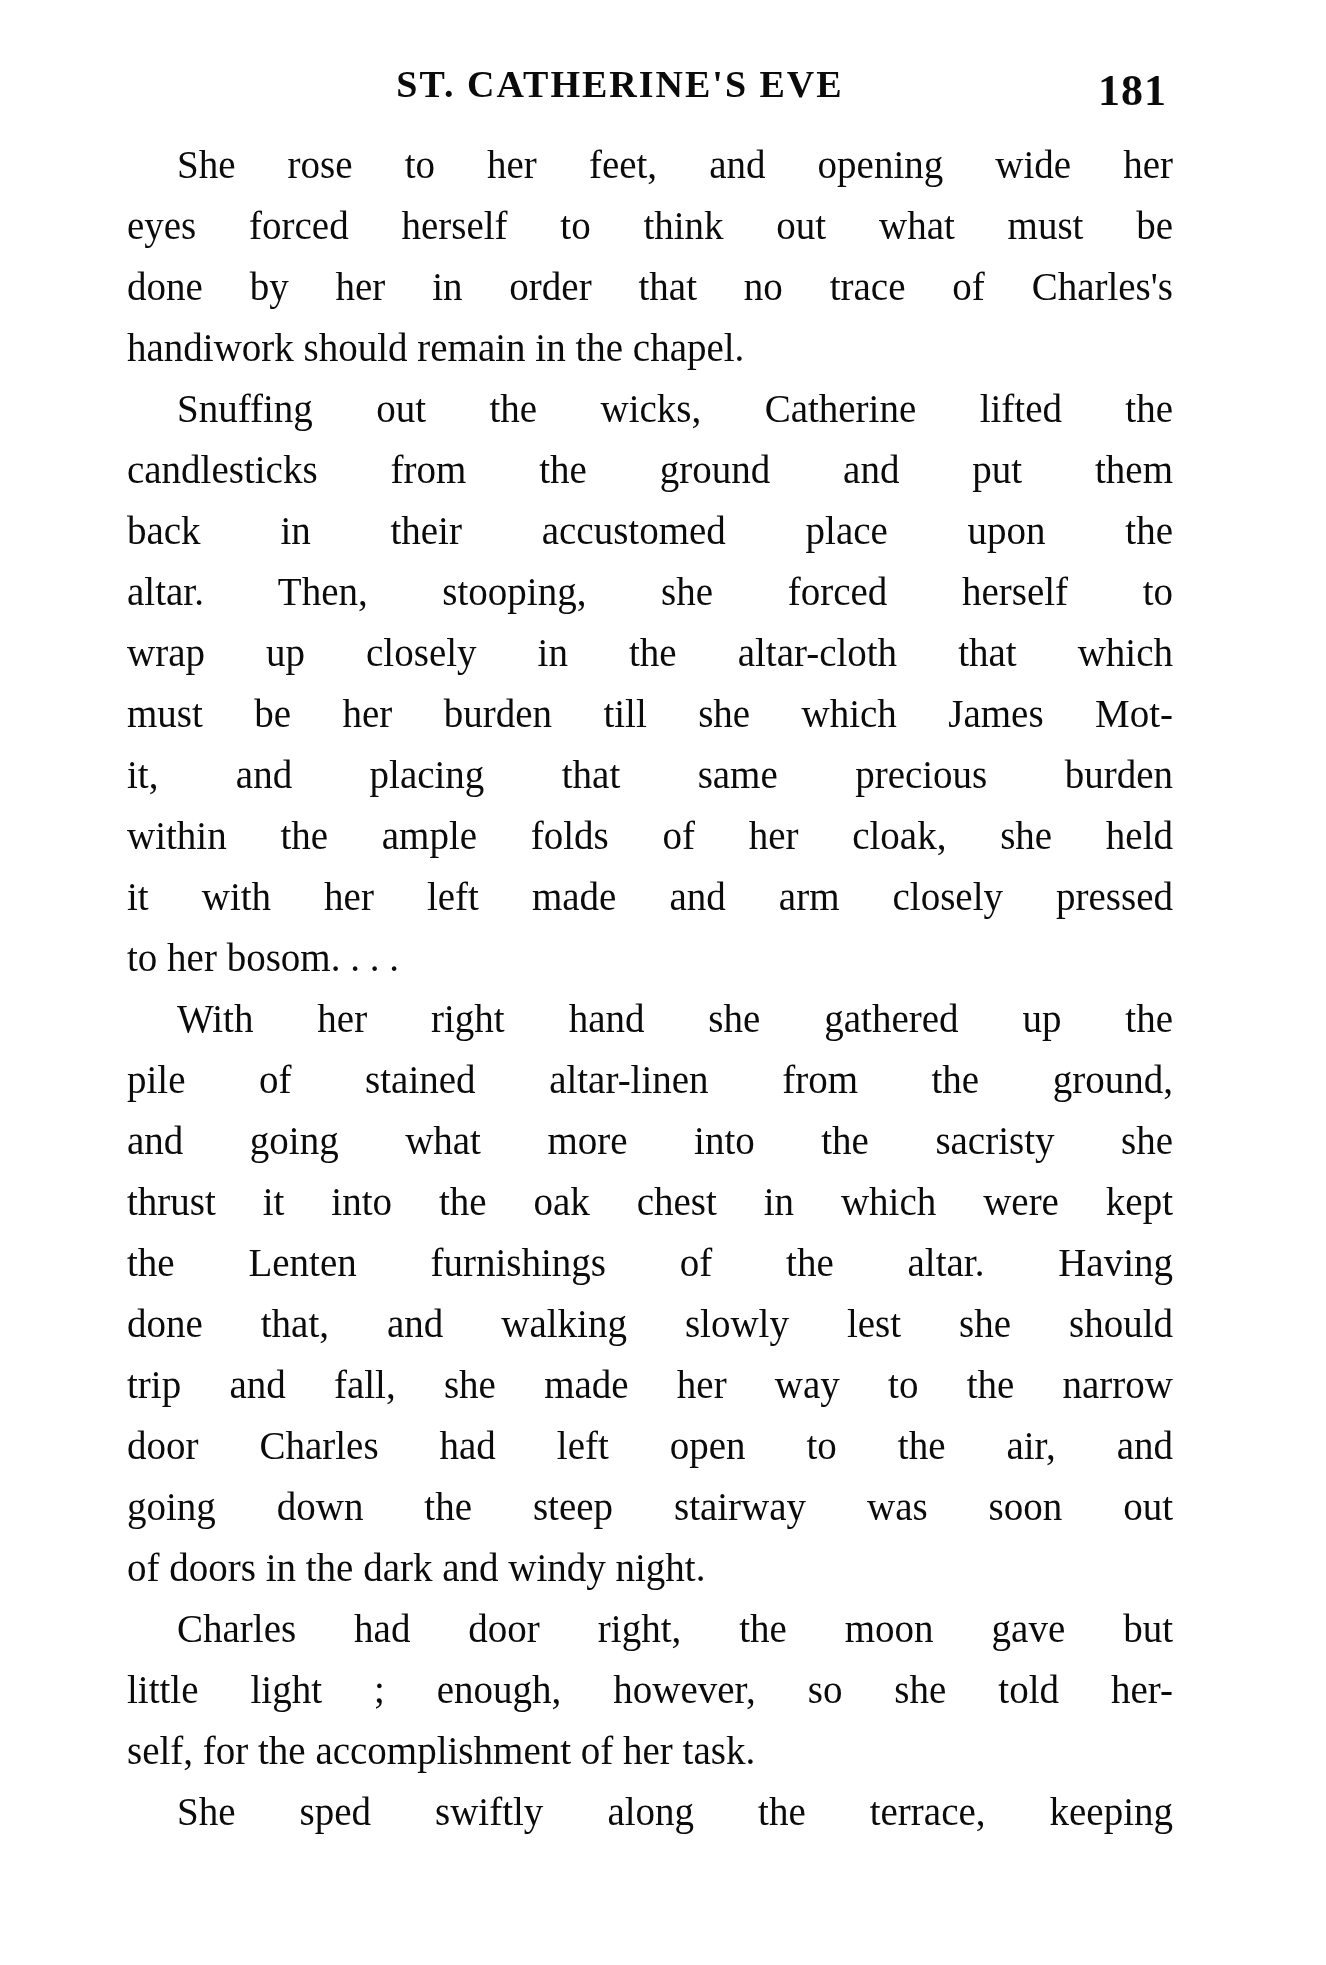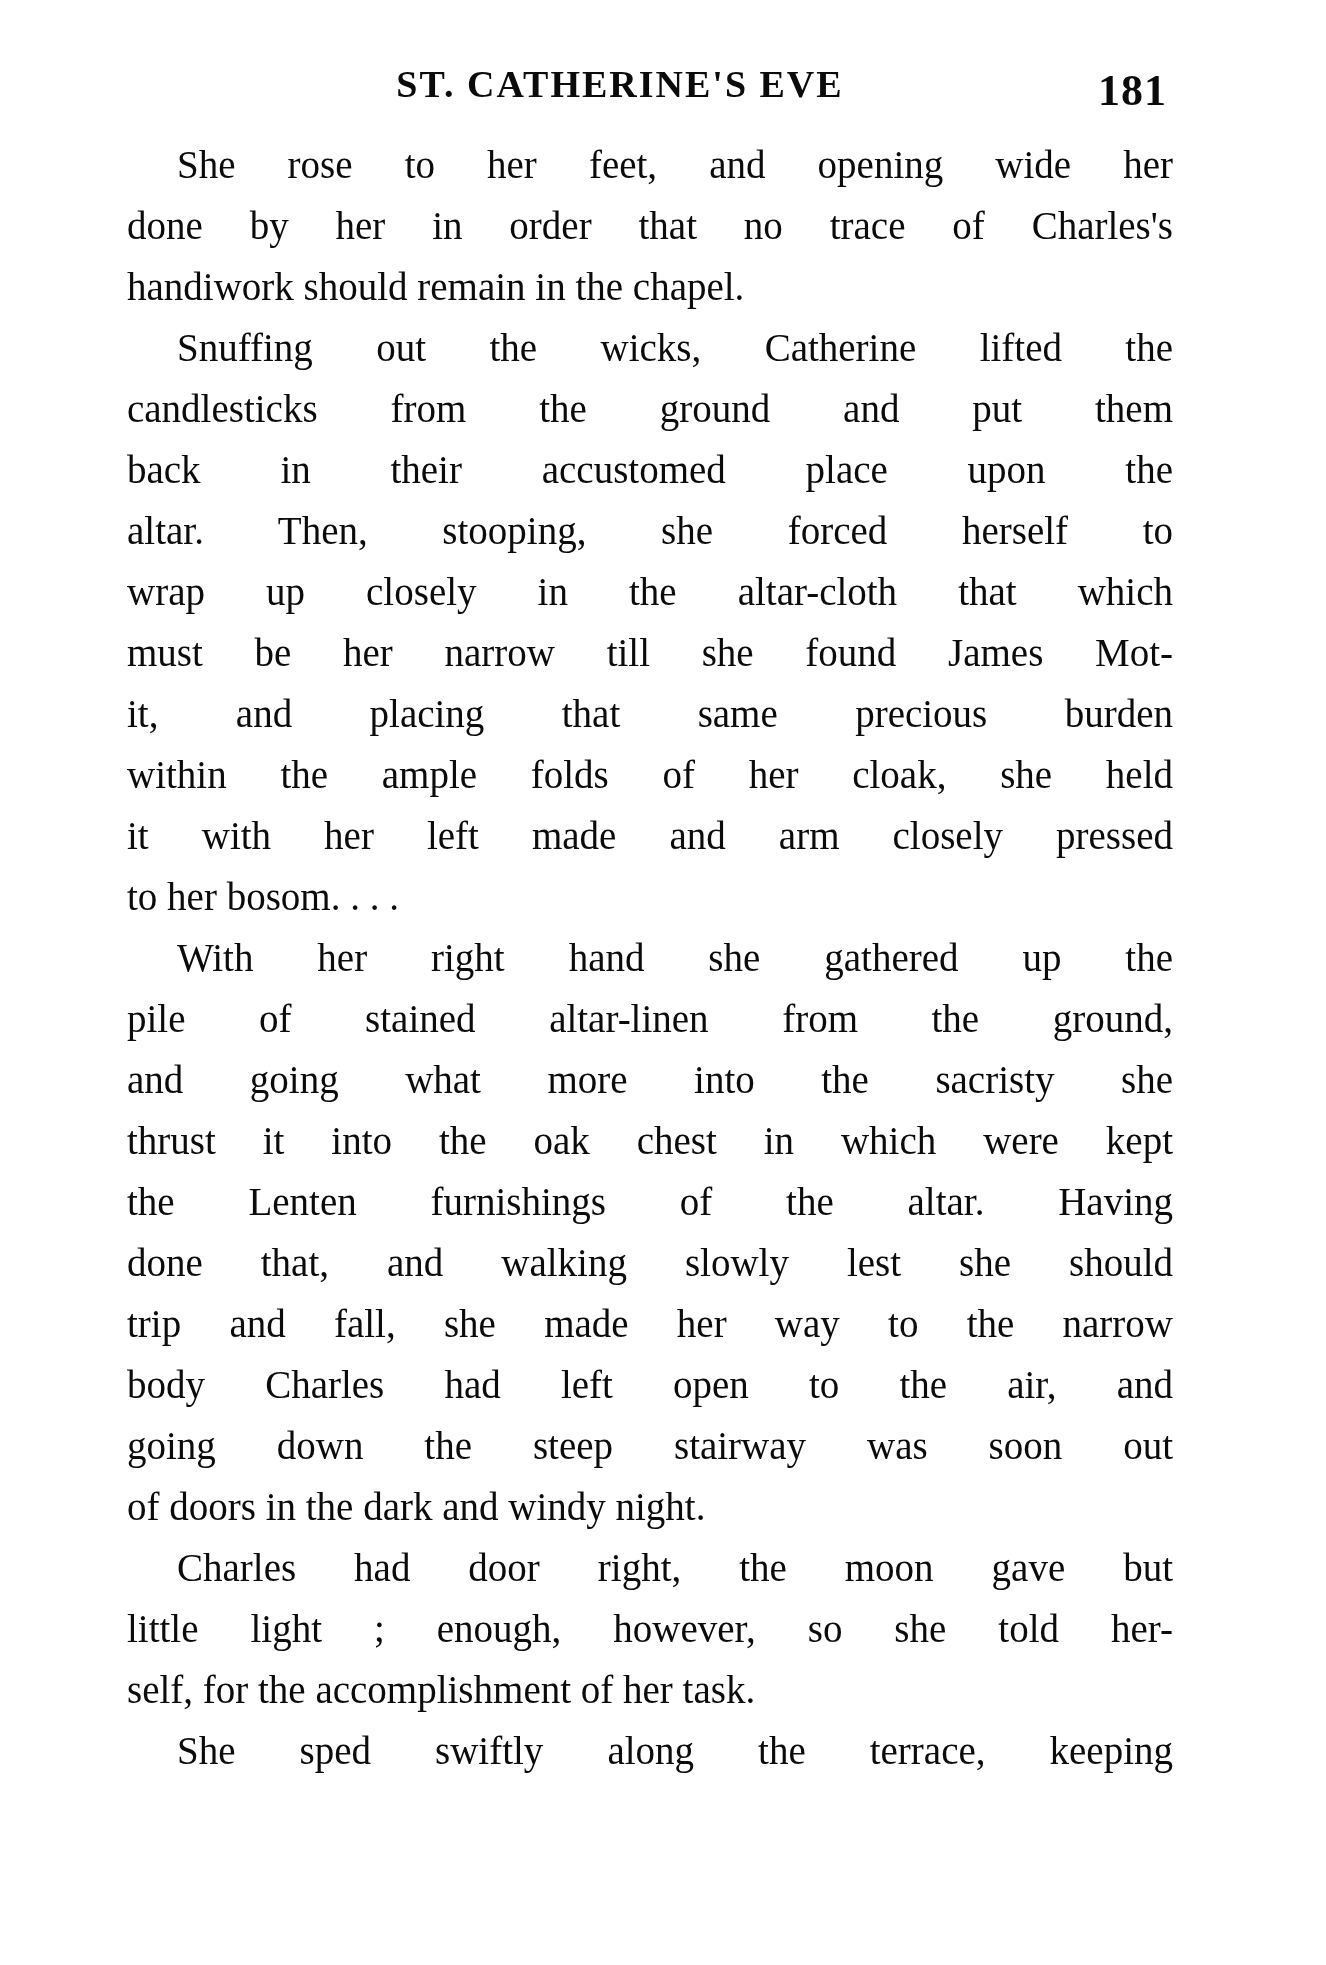--- a/index.html
+++ b/index.html
@@ -67,40 +67,41 @@
 </head>
 <body>
 
 <div class="page">
   <div class="running-header">
     <div class="running-title">ST. CATHERINE'S EVE</div>
     <div class="folio">181</div>
   </div>
   <div class="page-body">
       <div class="line indent">She rose to her feet, and opening wide her</div>
+      <div class="line">eyes forced herself to think out what must be</div>
       <div class="line">done by her in order that no trace of Charles's</div>
       <div class="line last">handiwork should remain in the chapel.</div>
       <div class="line indent">Snuffing out the wicks, Catherine lifted the</div>
       <div class="line">candlesticks from the ground and put them</div>
       <div class="line">back in their accustomed place upon the</div>
       <div class="line">altar.  Then, stooping, she forced herself to</div>
       <div class="line">wrap up closely in the altar-cloth that which</div>
-      <div class="line">must be her narrow till she found James Mot-</div>
+      <div class="line">must be her burden till she which James Mot-</div>
       <div class="line">it, and placing that same precious burden</div>
       <div class="line">within the ample folds of her cloak, she held</div>
       <div class="line">it with her left made and arm closely pressed</div>
       <div class="line last">to her bosom. . . .</div>
       <div class="line indent">With her right hand she gathered up the</div>
       <div class="line">pile of stained altar-linen from the ground,</div>
       <div class="line">and going what more into the sacristy she</div>
       <div class="line">thrust it into the oak chest in which were kept</div>
       <div class="line">the Lenten furnishings of the altar.  Having</div>
       <div class="line">done that, and walking slowly lest she should</div>
       <div class="line">trip and fall, she made her way to the narrow</div>
-      <div class="line">body Charles had left open to the air, and</div>
+      <div class="line">door Charles had left open to the air, and</div>
       <div class="line">going down the steep stairway was soon out</div>
       <div class="line last">of doors in the dark and windy night.</div>
       <div class="line indent">Charles had door right, the moon gave but</div>
       <div class="line">little light ; enough, however, so she told her-</div>
       <div class="line last">self, for the accomplishment of her task.</div>
       <div class="line indent">She sped swiftly along the terrace, keeping</div>
     </div>
 </div>
 
 </body></html>

